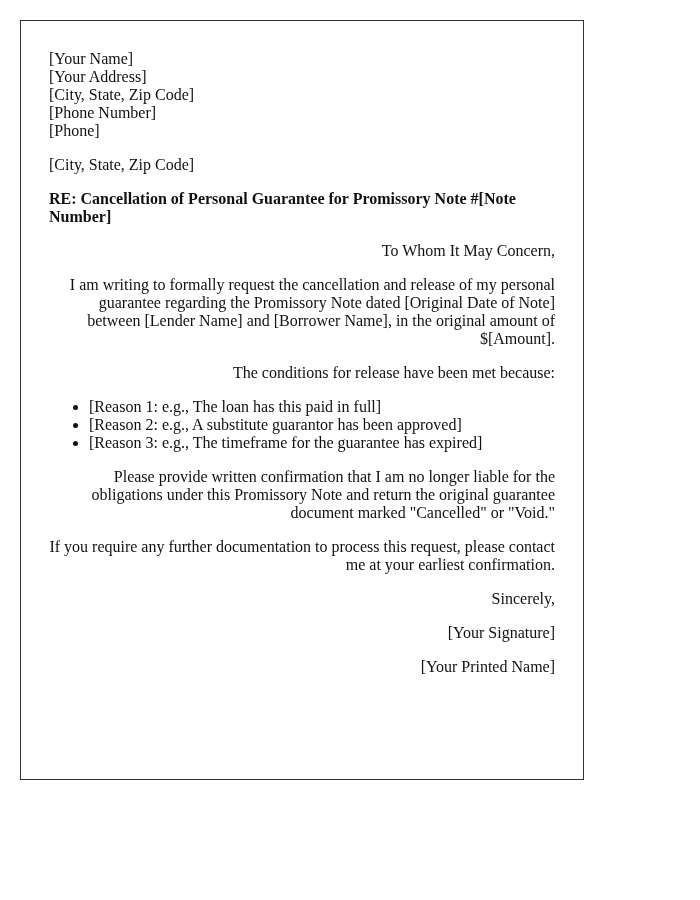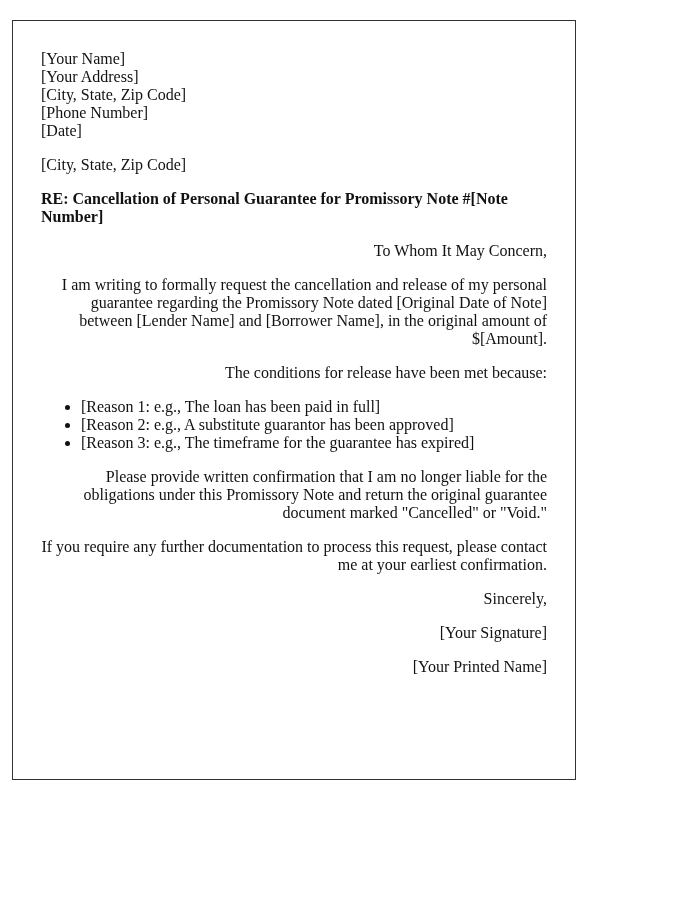--- a/index.html
+++ b/index.html
@@ -11,21 +11,21 @@
       width: 700px;
       height: 900px;
       position: relative;
       font-family: "Liberation Serif", "DejaVu Serif", serif;
       font-size: 16px;
       line-height: 18px;
       color: #111111;
     }
     .letter {
       position: absolute;
-      left: 12px;
+      left: 20px;
       top: 20px;
       width: 564px;
       height: 760px;
       border: 1px solid #333333;
       box-sizing: border-box;
       padding: 29px 28px 20px 28px;
     }
     .block { margin: 0 0 16px 0; }
     .line { display: block; }
     .subject { font-weight: bold; margin: 12px 0 16px 0; }
@@ -39,37 +39,37 @@
 </head>
 <body>
 
 <div class="letter">
 
   <div class="block">
     <span class="line">[Your Name]</span>
     <span class="line">[Your Address]</span>
     <span class="line">[City, State, Zip Code]</span>
     <span class="line">[Phone Number]</span>
-    <span class="line">[Date]</span>
+    <span class="line">[Phone]</span>
   </div>
 
   <div class="block">
     <span class="line">[City, State, Zip Code]</span>
   </div>
 
   <div class="subject">RE: Cancellation of Personal Guarantee for Promissory Note #[Note Number]</div>
 
   <p>To Whom It May Concern,</p>
 
   <p>I am writing to formally request the cancellation and release of my personal guarantee regarding the Promissory Note dated [Original Date of Note] between [Lender Name] and [Borrower Name], in the original amount of $[Amount].</p>
 
   <p>The conditions for release have been met because:</p>
 
   <ul>
-    <li>[Reason 1: e.g., The loan has been paid in full]</li>
+    <li>[Reason 1: e.g., The loan has this paid in full]</li>
     <li>[Reason 2: e.g., A substitute guarantor has been approved]</li>
     <li>[Reason 3: e.g., The timeframe for the guarantee has expired]</li>
   </ul>
 
   <p>Please provide written confirmation that I am no longer liable for the obligations under this Promissory Note and return the original guarantee document marked "Cancelled" or "Void."</p>
 
   <p>If you require any further documentation to process this request, please contact me at your earliest confirmation.</p>
 
   <p>Sincerely,</p>
 

